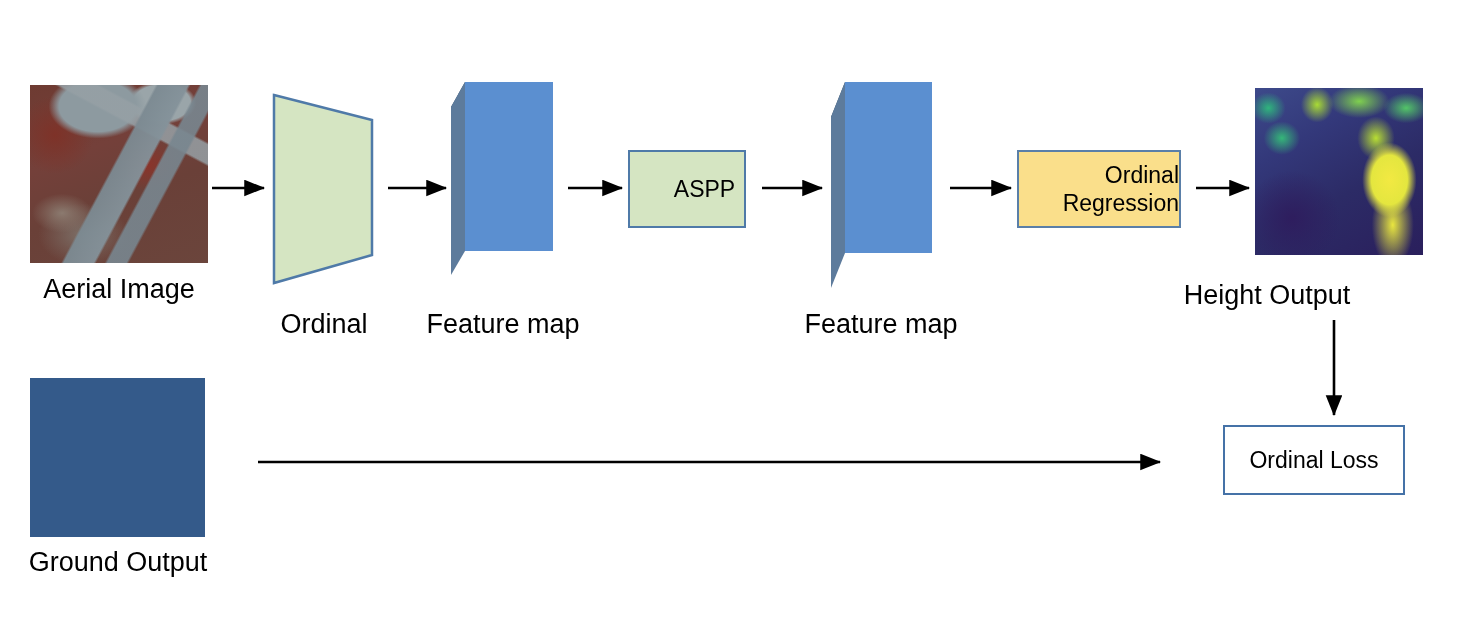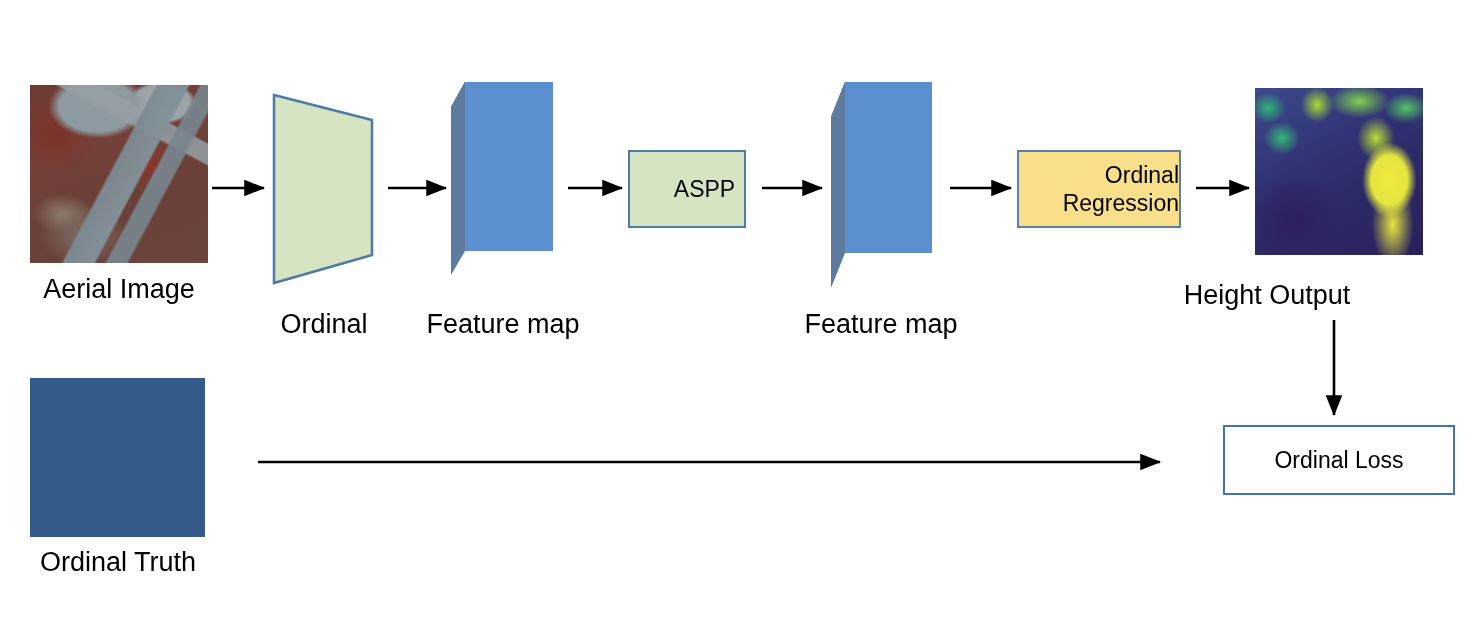--- a/index.html
+++ b/index.html
@@ -131,21 +131,21 @@
 
   <div class="box box-aspp" style="left:628px; top:150px; width:118px; height:78px;padding-left:35px;">
     <span>ASPP</span>
   </div>
 
   <div class="box box-ordreg" style="left:1017px; top:150px; width:164px; height:78px; flex-direction:column;">
     <span>Ordinal</span>
     <span>Regression</span>
   </div>
 
-  <div class="box box-loss" style="left:1223px; top:425px; width:232px; height:70px;">
+  <div class="box box-loss" style="left:1223px; top:425px; width:182px; height:70px;">
     <span>Ordinal Loss</span>
   </div>
 
   <svg id="vectors" viewBox="0 0 1480 634" xmlns="http://www.w3.org/2000/svg">
     <defs>
       <marker id="ah" markerWidth="9" markerHeight="9" refX="7.6" refY="3.2" orient="auto" markerUnits="strokeWidth">
         <path d="M0,0 L8,3.2 L0,6.4 z" fill="#000000"></path>
       </marker>
     </defs>
 
@@ -183,15 +183,15 @@
   <div class="label" style="left:30px; top:275px; width:178px;">Aerial Image</div>
 
   <div class="label" style="left:244px; top:310px; width:160px;">Ordinal</div>
 
   <div class="label" style="left:418px; top:310px; width:170px;">Feature map</div>
 
   <div class="label" style="left:796px; top:310px; width:170px;">Feature map</div>
 
   <div class="label" style="left:1174px; top:281px; width:186px;">Height Output</div>
 
-  <div class="label" style="left:27px; top:548px; width:182px;">Ordinal Truth</div>
+  <div class="label" style="left:27px; top:548px; width:182px;">Ground Output</div>
 
 </div>
 
 </body></html>

